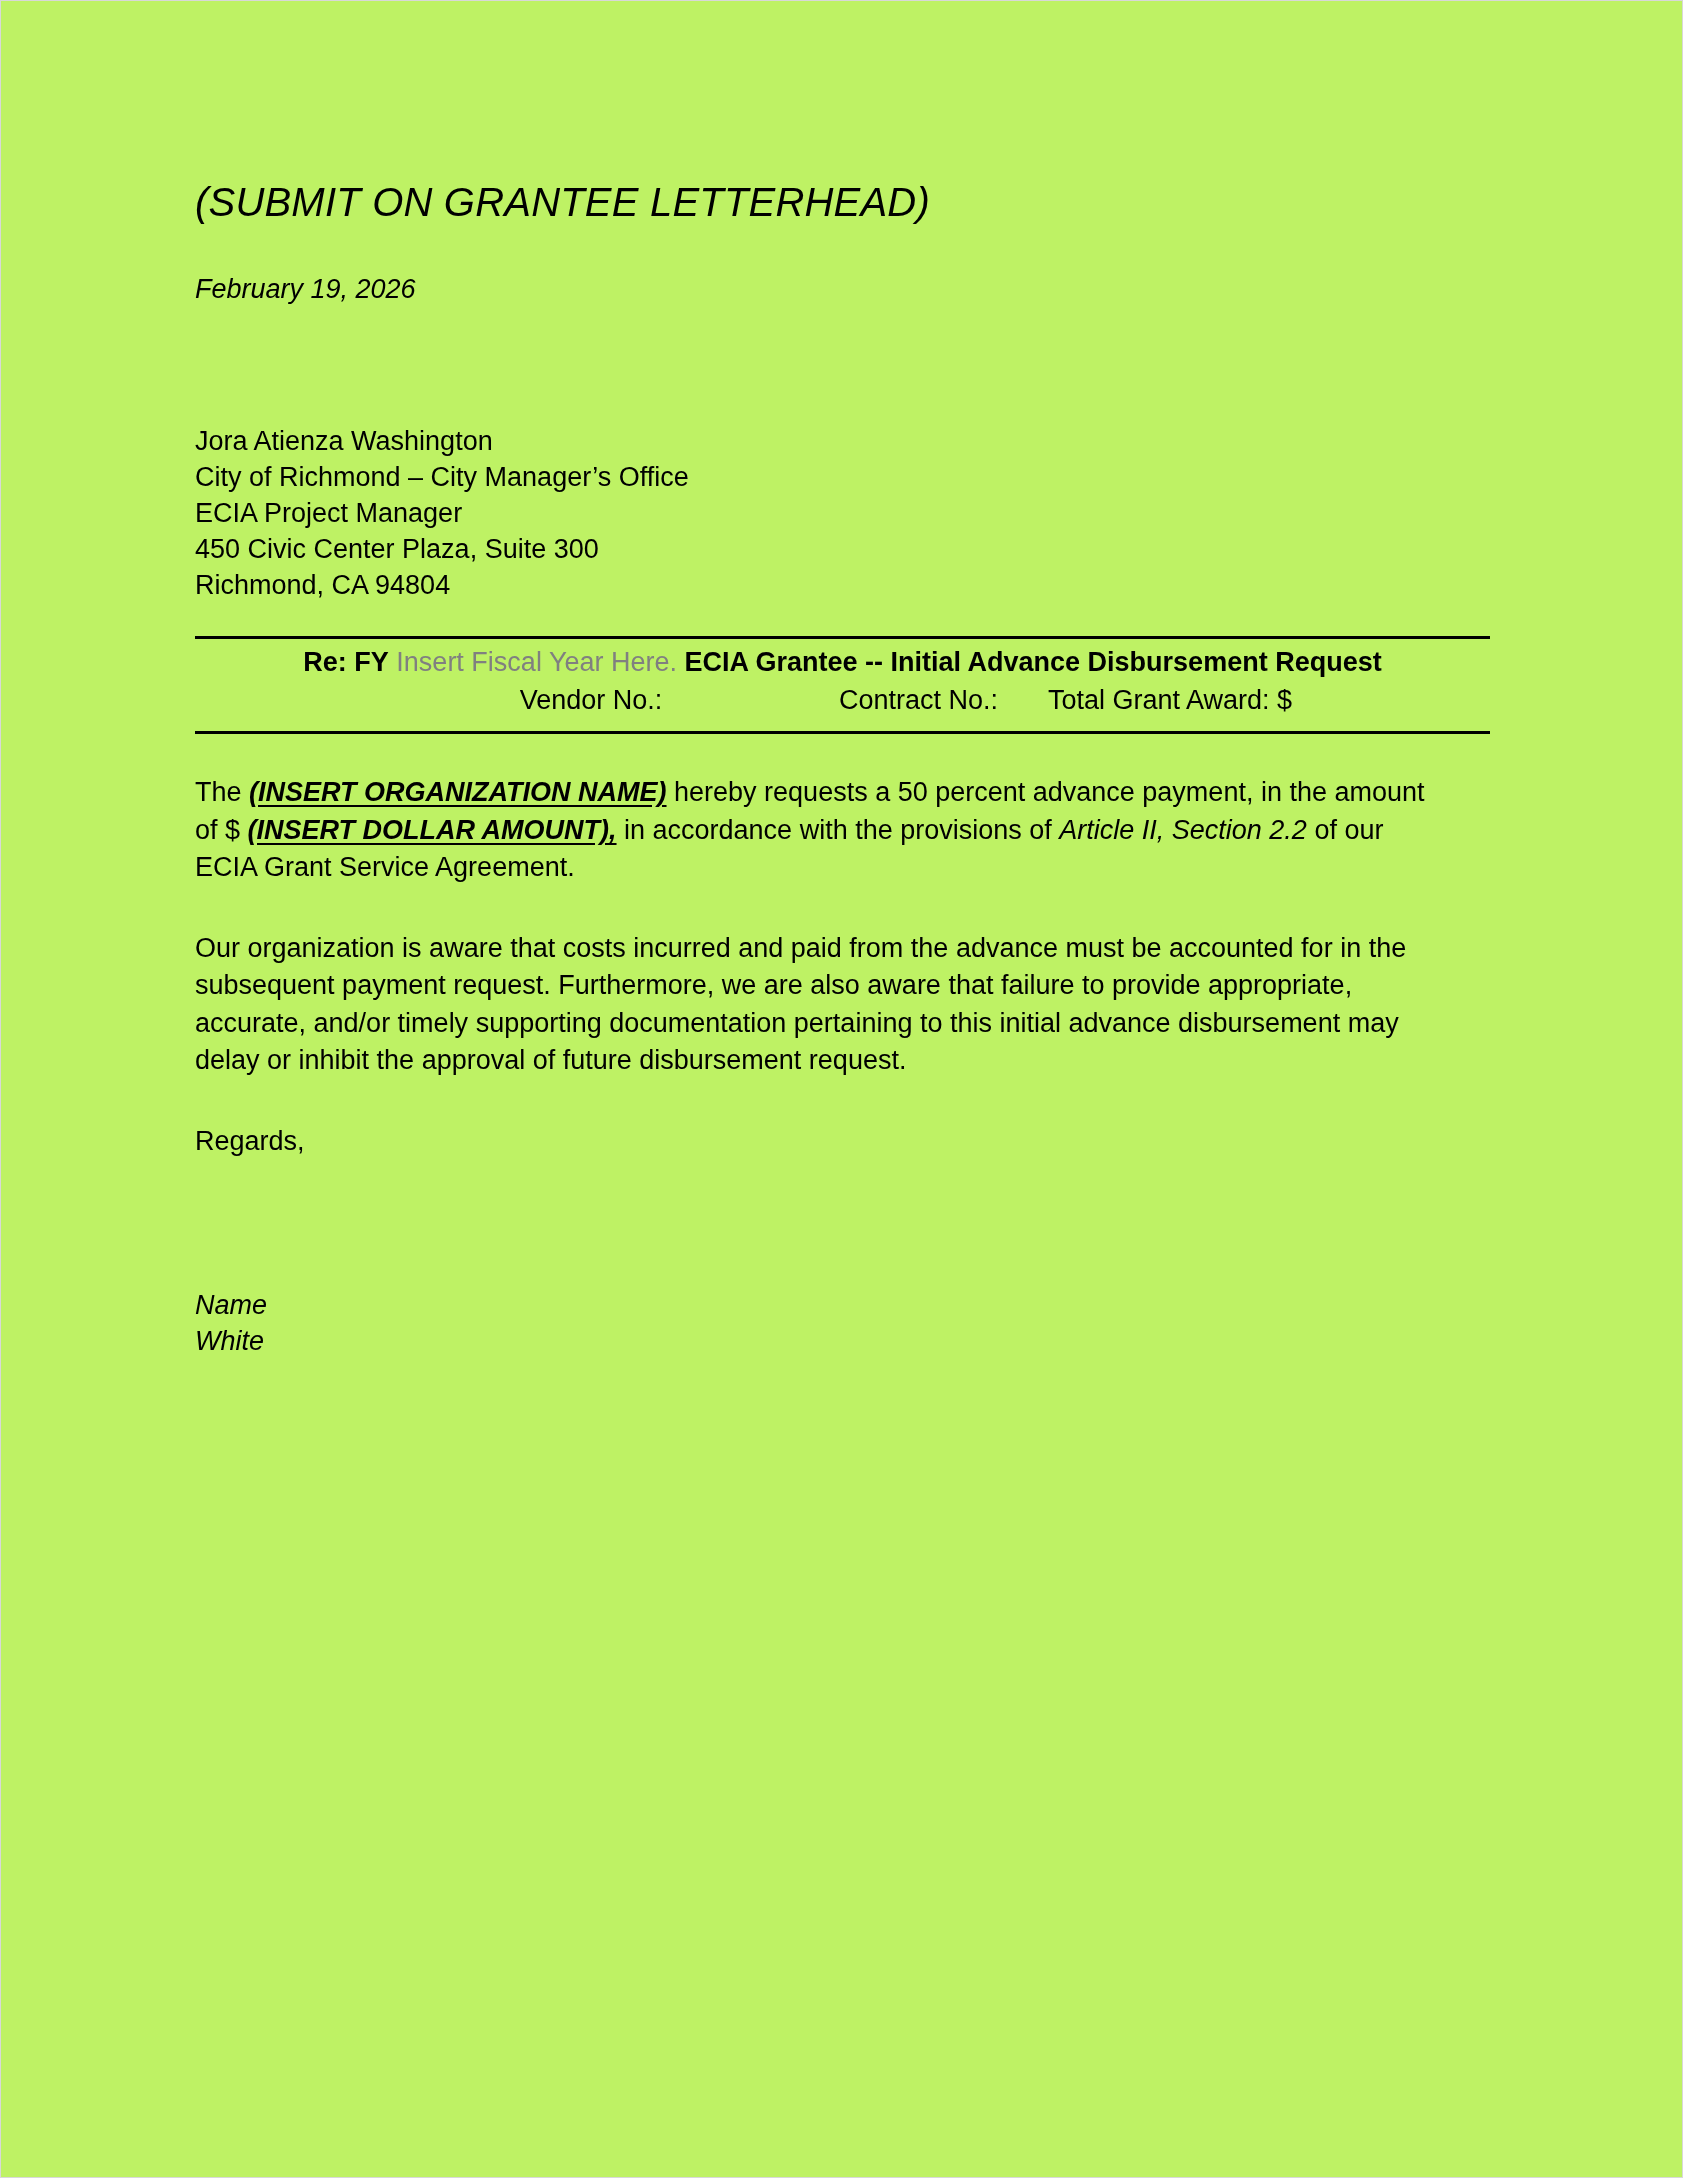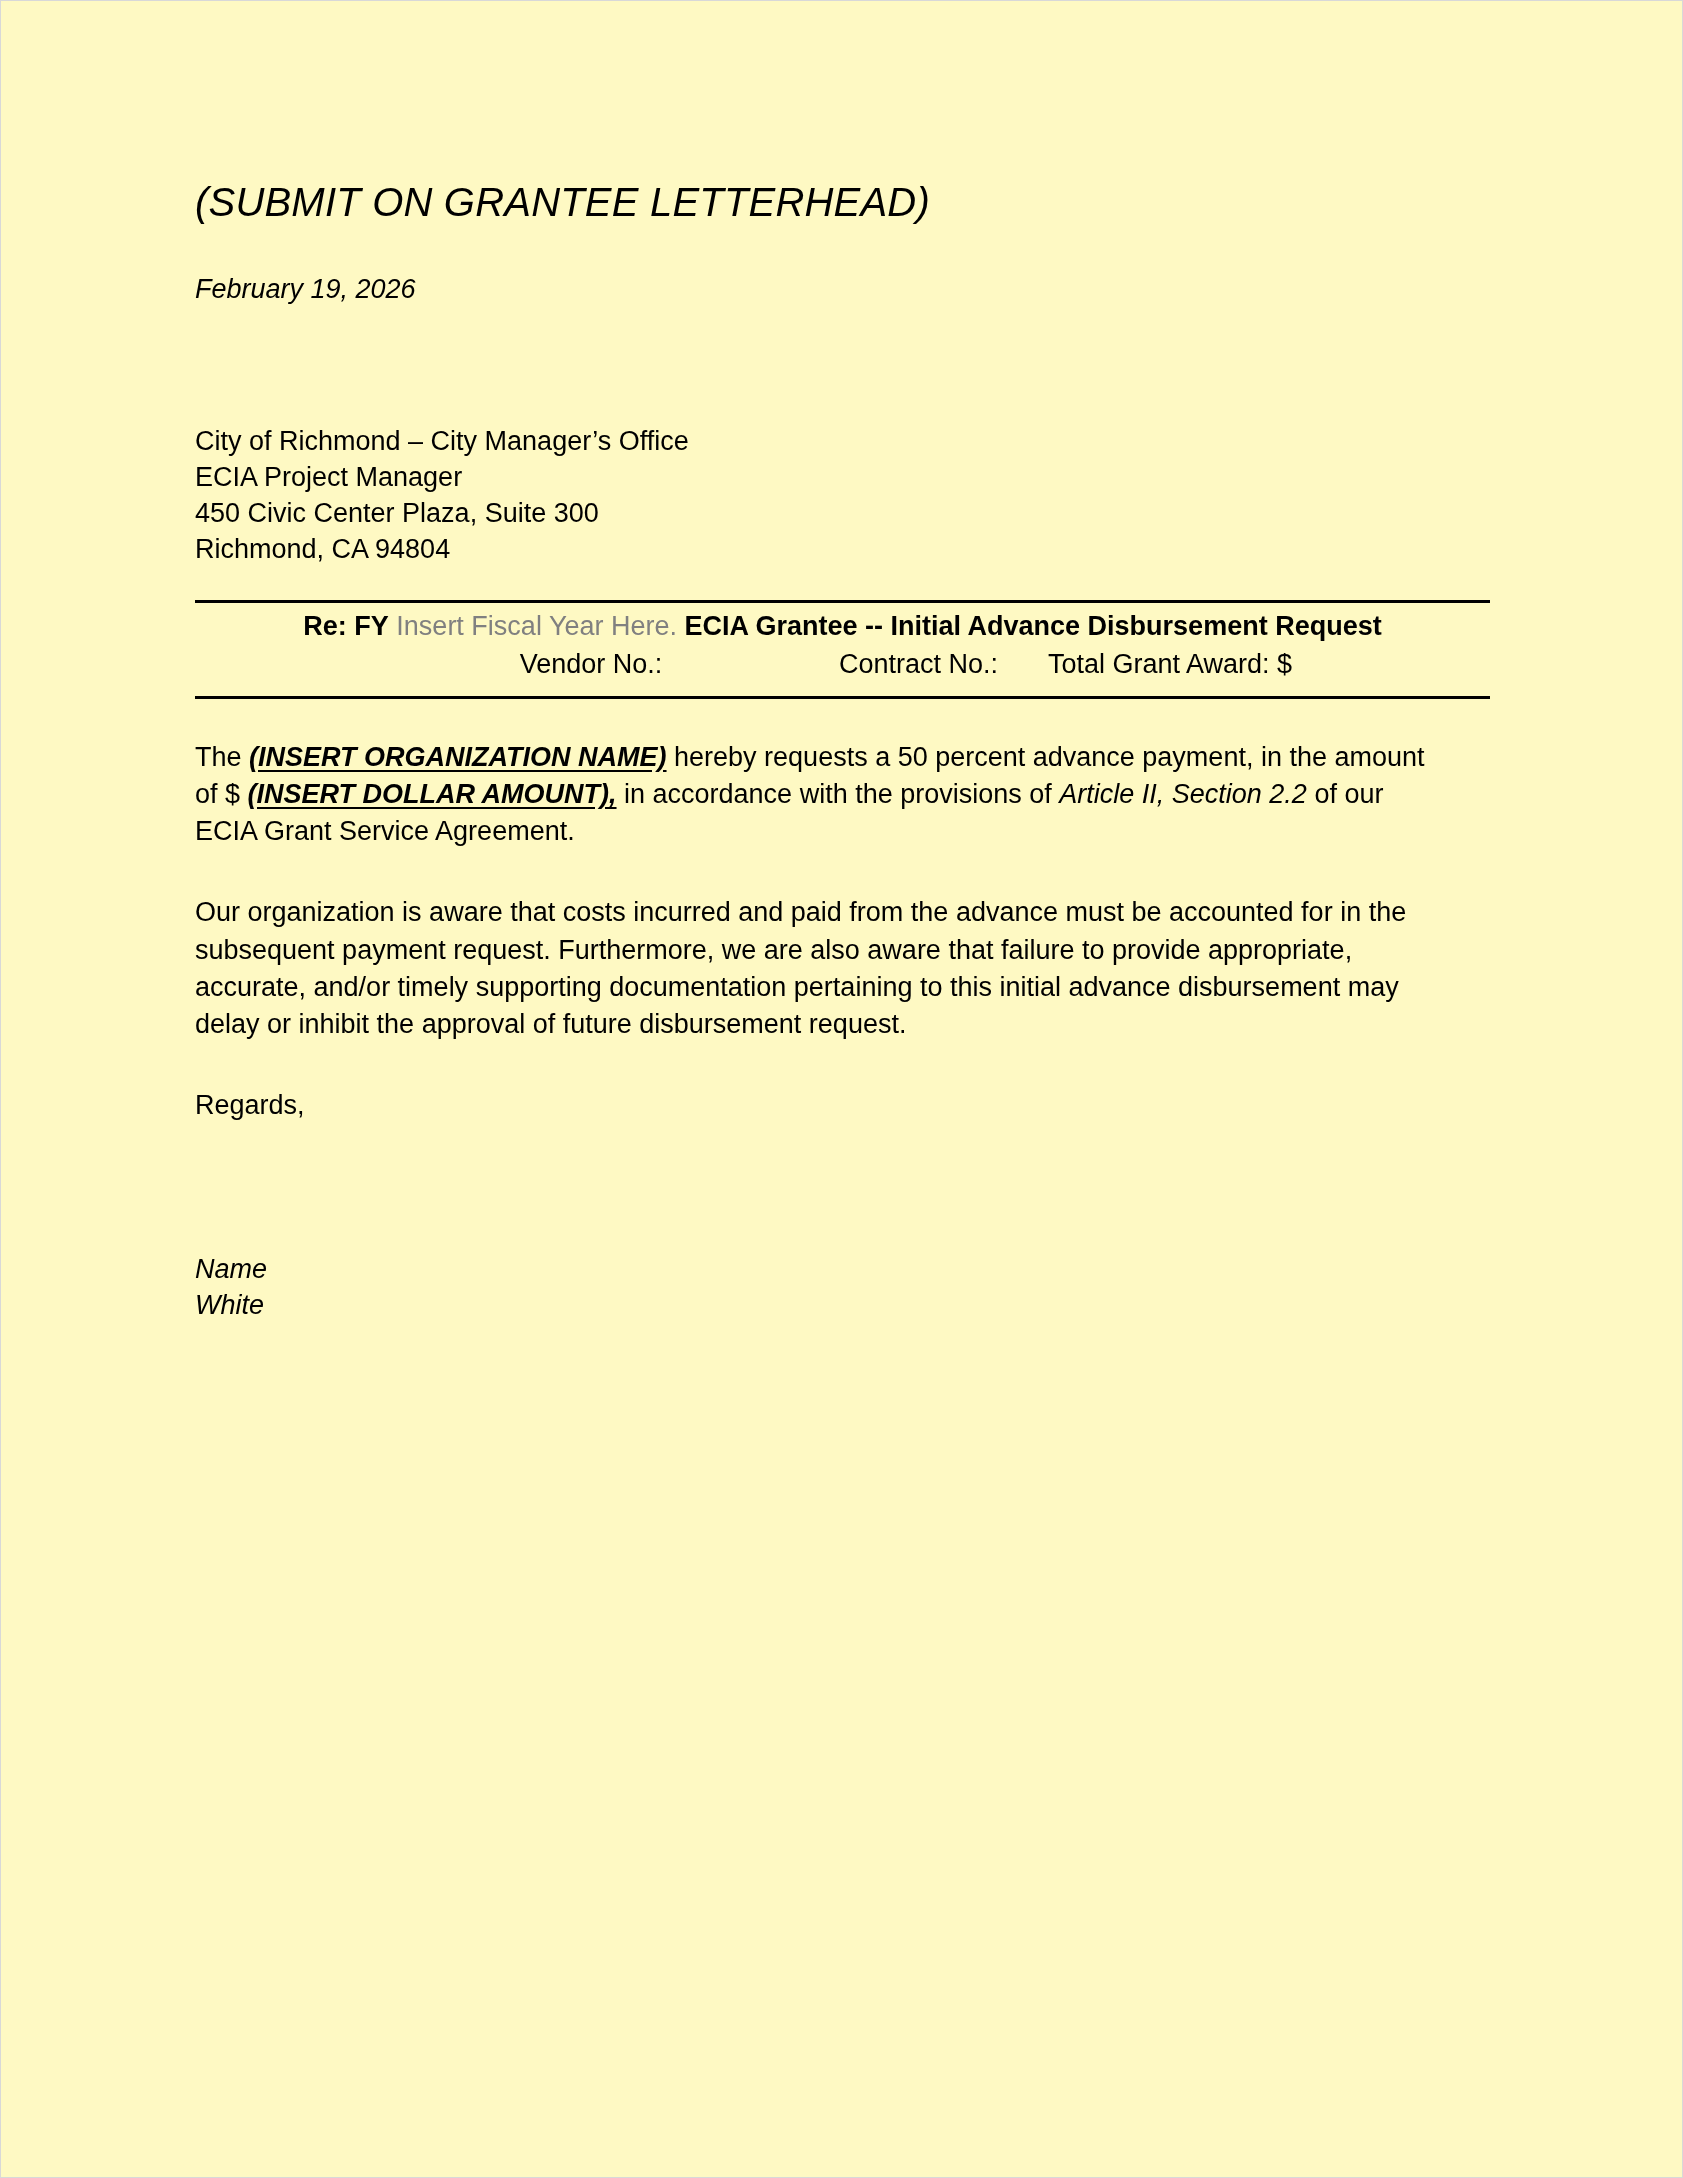--- a/index.html
+++ b/index.html
@@ -18,21 +18,21 @@
     background: #ffffff;
     box-sizing: border-box;
     overflow: hidden;
   }
   .sheet {
     position: absolute;
     left: 0;
     top: 0;
     width: 1683px;
     height: 2178px;
-    background: #fef9c3;
+    background: #bef264;
     border: 1px solid #d8d8d8;
     box-sizing: border-box;
   }
   .content {
     position: absolute;
     left: 194px;
     top: 178px;
     width: 1297px;
   }
 
@@ -132,20 +132,21 @@
 
 <div class="page">
   <div class="sheet">
     <div class="content">
 
       <div class="doc-title">(SUBMIT ON GRANTEE LETTERHEAD)</div>
 
       <div class="doc-date">February 19, 2026</div>
 
       <div class="address-block">
+        <span class="addr-line">Jora Atienza Washington</span>
         <span class="addr-line">City of Richmond – City Manager’s Office</span>
         <span class="addr-line">ECIA Project Manager</span>
         <span class="addr-line">450 Civic Center Plaza, Suite 300</span>
         <span class="addr-line">Richmond, CA 94804</span>
       </div>
 
       <div class="re-box">
         <div class="re-line">
           <span class="re-strong">Re: FY</span><span>&nbsp;</span><span class="re-hint">Insert Fiscal Year Here.</span><span>&nbsp;</span><span class="re-strong">ECIA Grantee -- Initial Advance Disbursement Request</span>
         </div>

